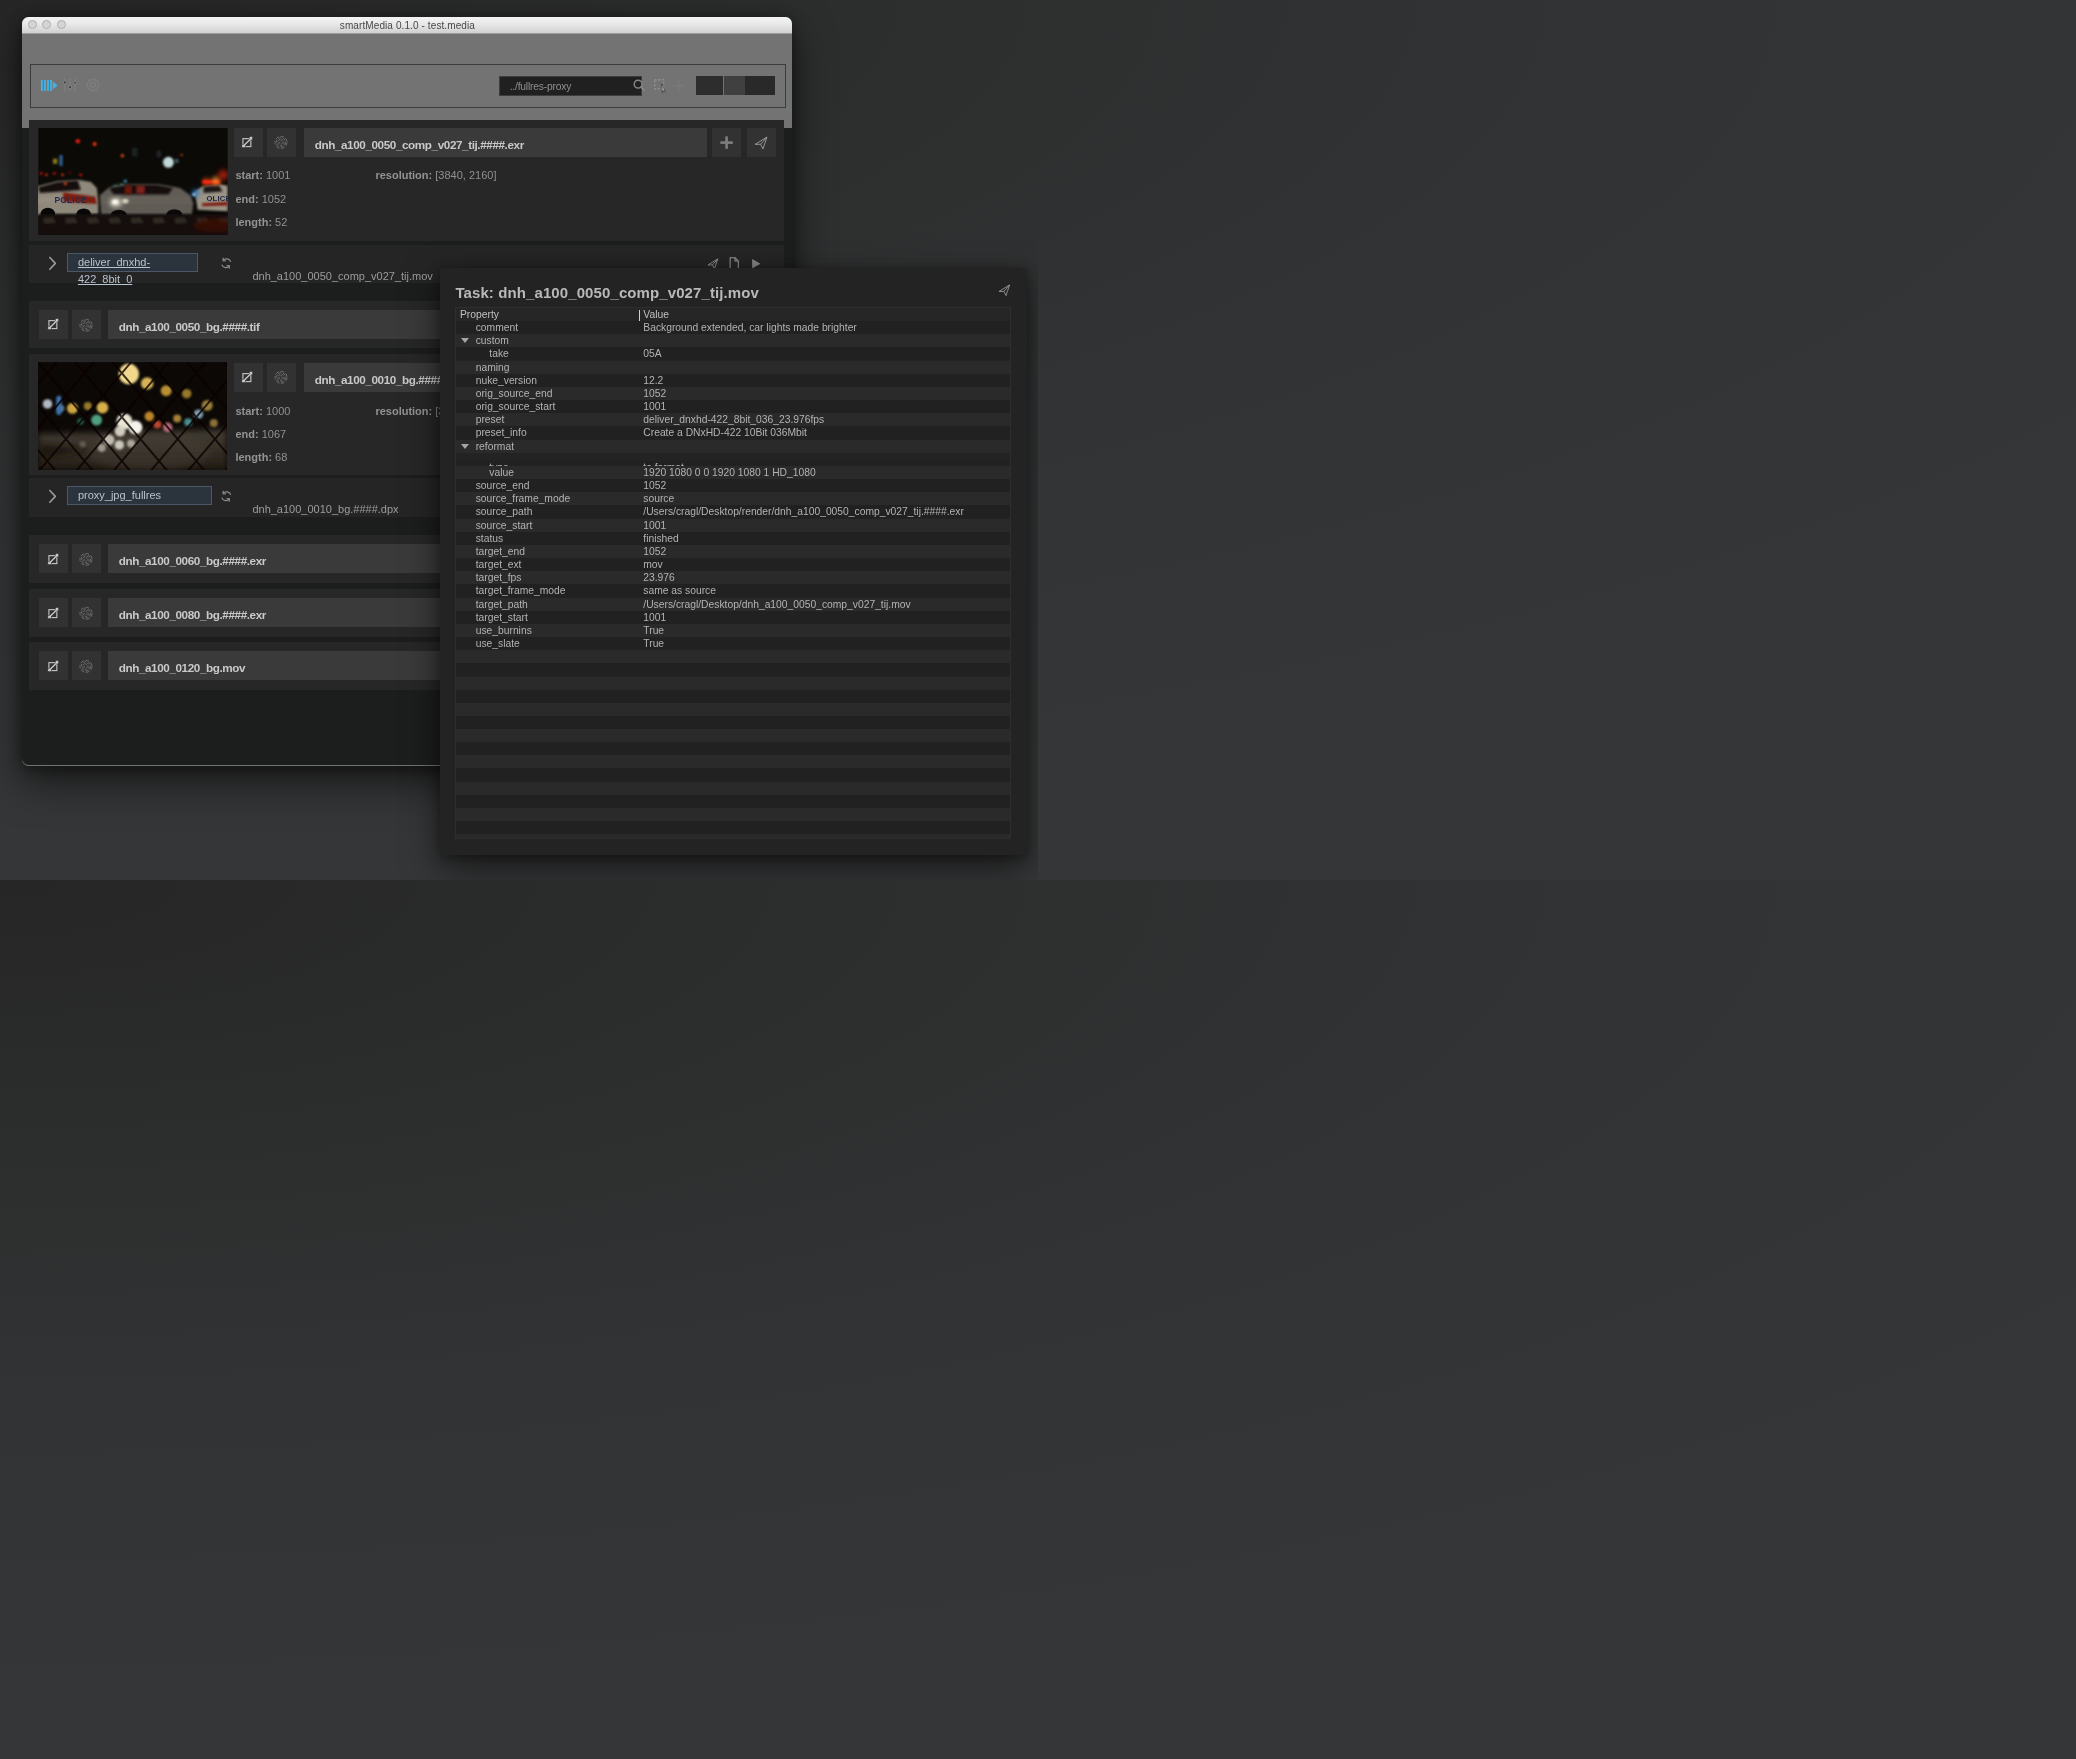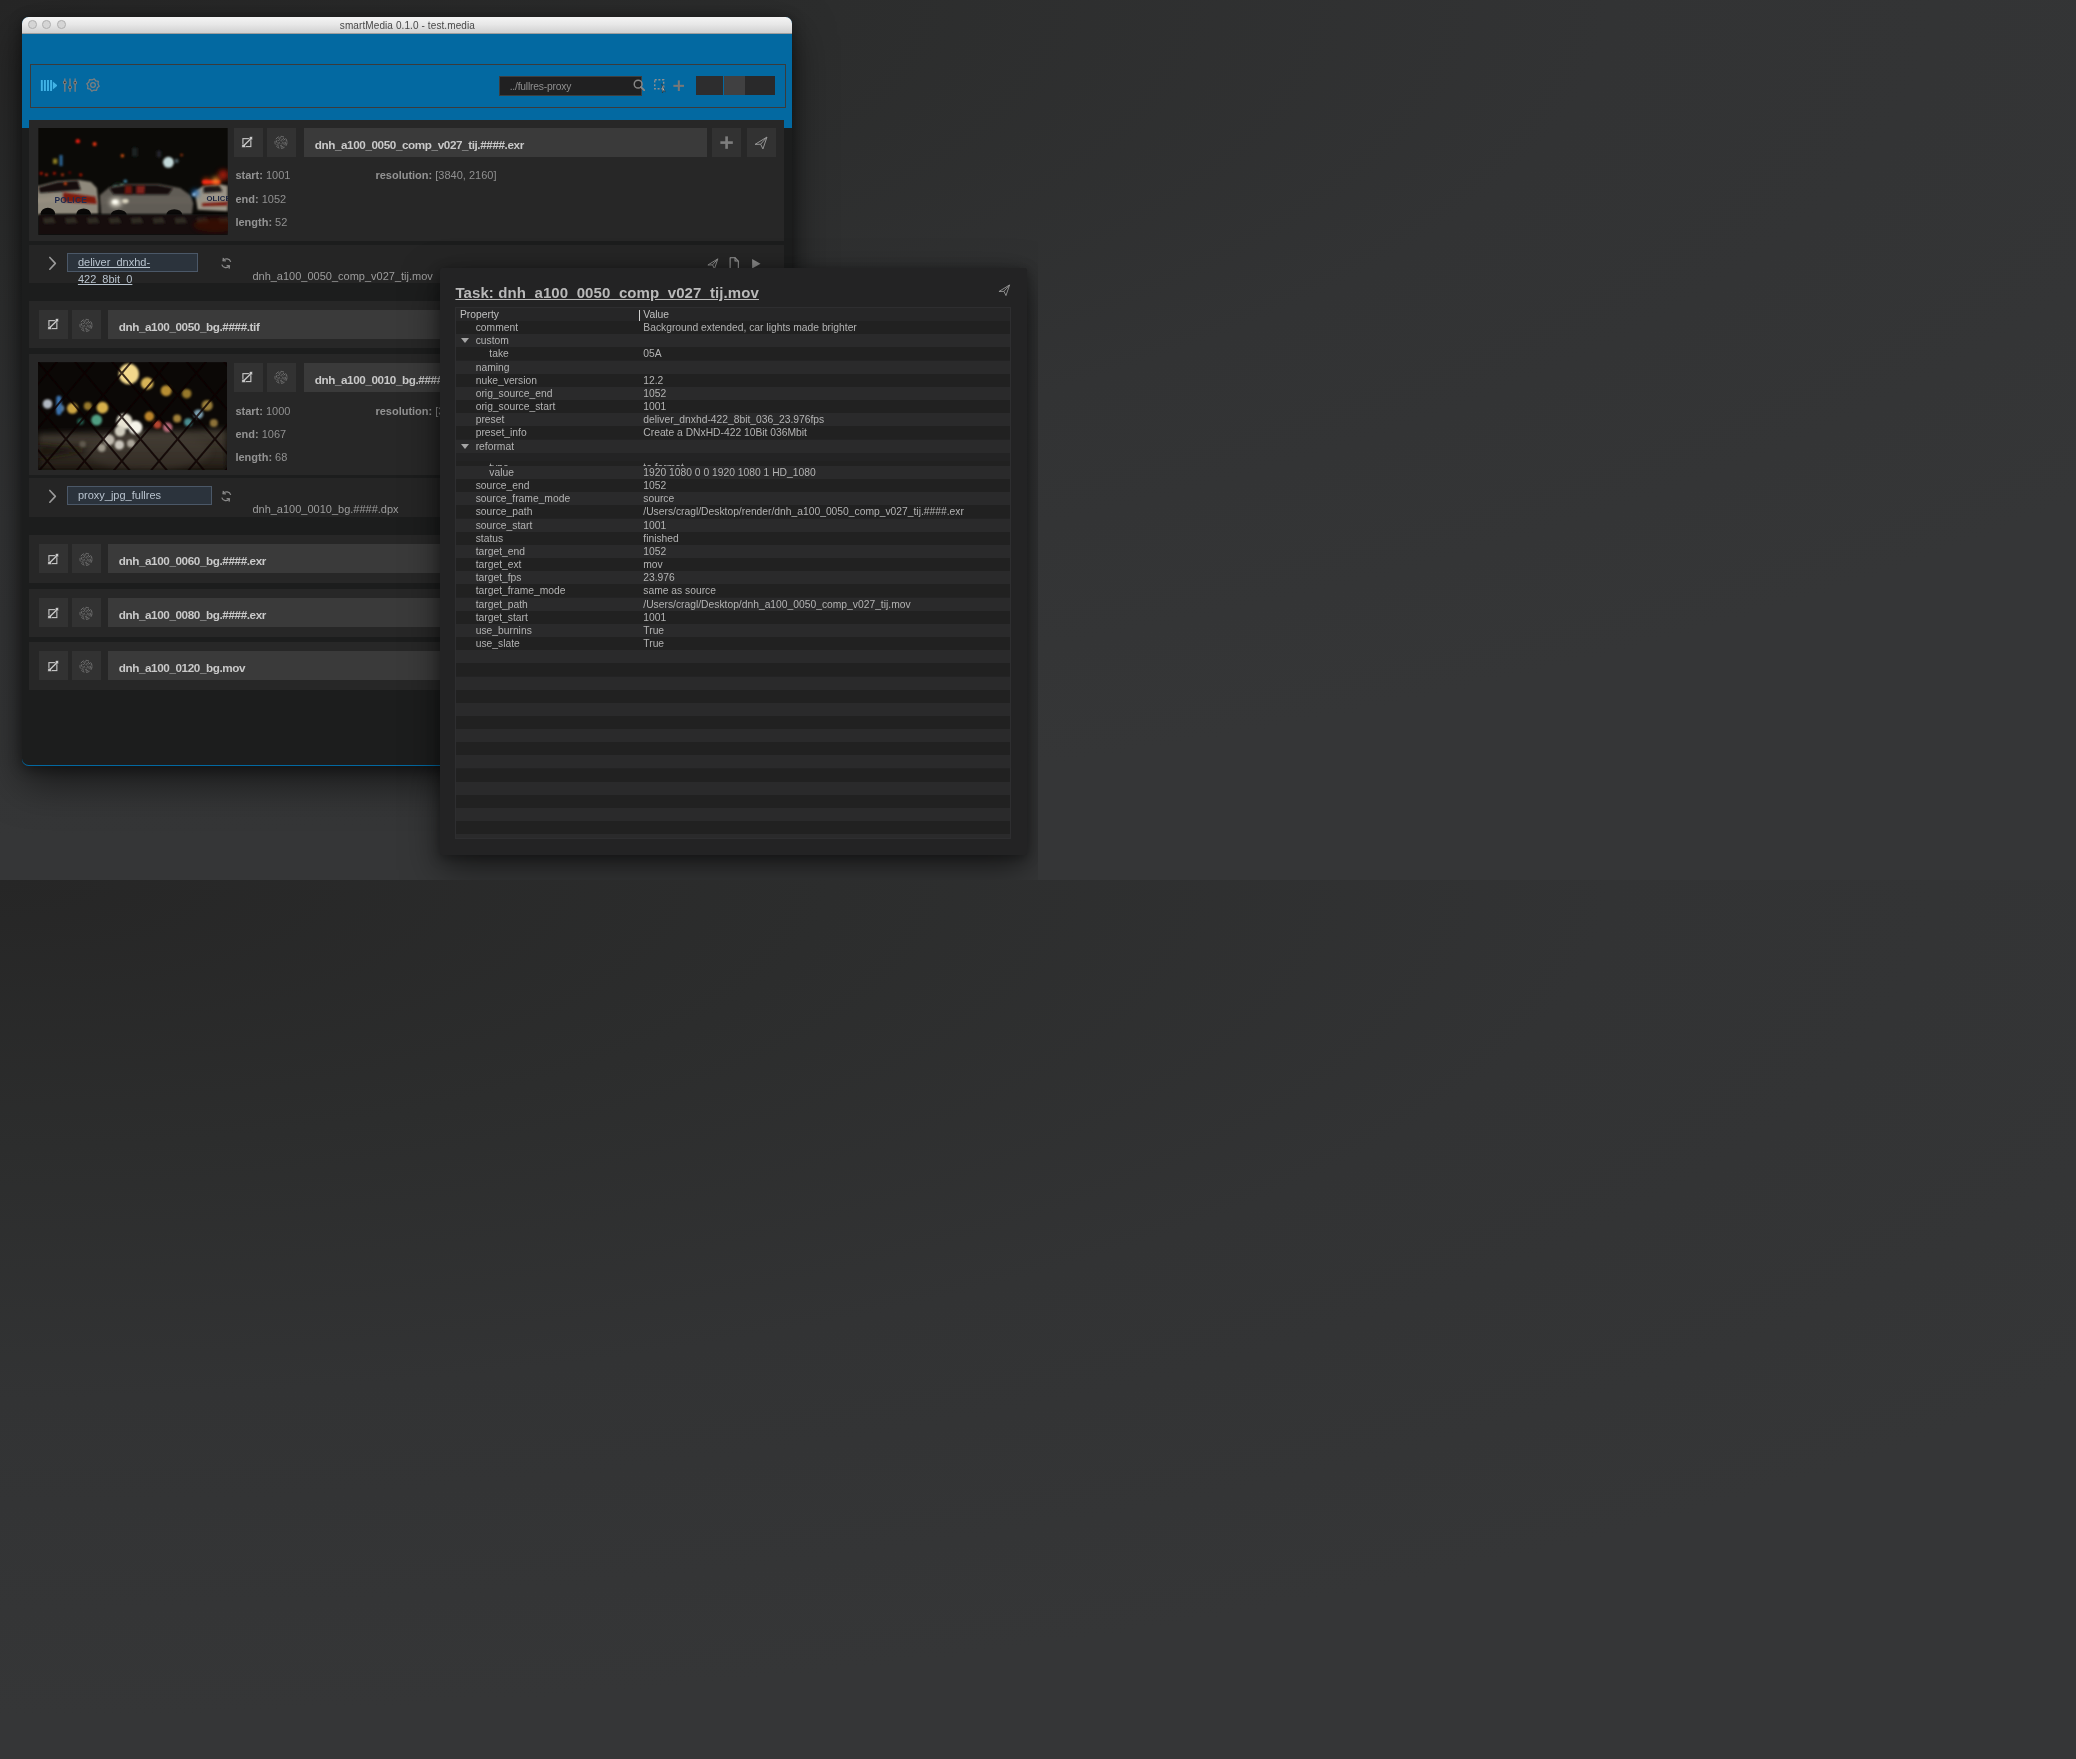--- a/index.html
+++ b/index.html
@@ -5,21 +5,21 @@
   html,body{margin:0;padding:0;}
   body{
     width:1038px;height:880px;overflow:hidden;position:relative;
     background:radial-gradient(125% 95% at 0% 0%, #262626 0%, #2c2d2d 32%, #323334 62%, #353637 100%);
     font-family:"Liberation Sans",sans-serif;
     -webkit-font-smoothing:antialiased;
   }
   .abs{position:absolute;}
   #win{
     left:22.4px;top:16.5px;width:770px;height:749px;
-    border-radius:6.6px;background:#0369a1;
+    border-radius:6.6px;background:#737373;
     box-shadow:0 16px 40px rgba(0,0,0,0.55), 0 2.9px 13.2px rgba(0,0,0,0.4);
   }
   #titlebar{
     left:0;top:0;right:0;height:16px;
     background:linear-gradient(#f4f4f4 0%,#e8e8e8 45%,#d0d0d0 100%);
     border-radius:6.6px 6.6px 0 0;
     border-bottom:0.7px solid #9e9e9e;
   }
   .tl{top:3.7px;width:8.8px;height:8.8px;border-radius:50%;background:#d5d5d5;border:0.7px solid #aeaeae;box-sizing:border-box;position:absolute;}
   #title-text{
@@ -57,21 +57,21 @@
     font-size:11px;color:#b8c3ce;line-height:17.6px;padding-left:9.5px;
   }
   .stext{position:absolute;font-size:11px;color:#9c9c9c;white-space:nowrap;margin-top:14px;}
   .icon{position:absolute;}
   #task{
     left:440px;top:268px;width:587px;height:587px;
     background:#232324;border-radius:2.2px;
     box-shadow:0 14.7px 37px rgba(0,0,0,0.5), 0 2.9px 11.7px rgba(0,0,0,0.35);
   }
   #task-title{
-    left:15.4px;top:16px;font-size:15px;font-weight:bold;color:#b9b9b9;letter-spacing:0.1px;position:absolute;text-decoration:underline;
+    left:15.4px;top:16px;font-size:15px;font-weight:bold;color:#b9b9b9;letter-spacing:0.1px;position:absolute;
   }
   #ttable{
     left:15.3px;top:39px;width:556px;height:532px;
     border:0.7px solid #2e2e30;box-sizing:border-box;
     overflow:hidden;position:absolute;
   }
   .trow{position:absolute;left:0;width:100%;height:13.2px;}
   .rd{background:#212121;}
   .rl{background:#2a2a2b;}
   .rh{background:#262627;}

